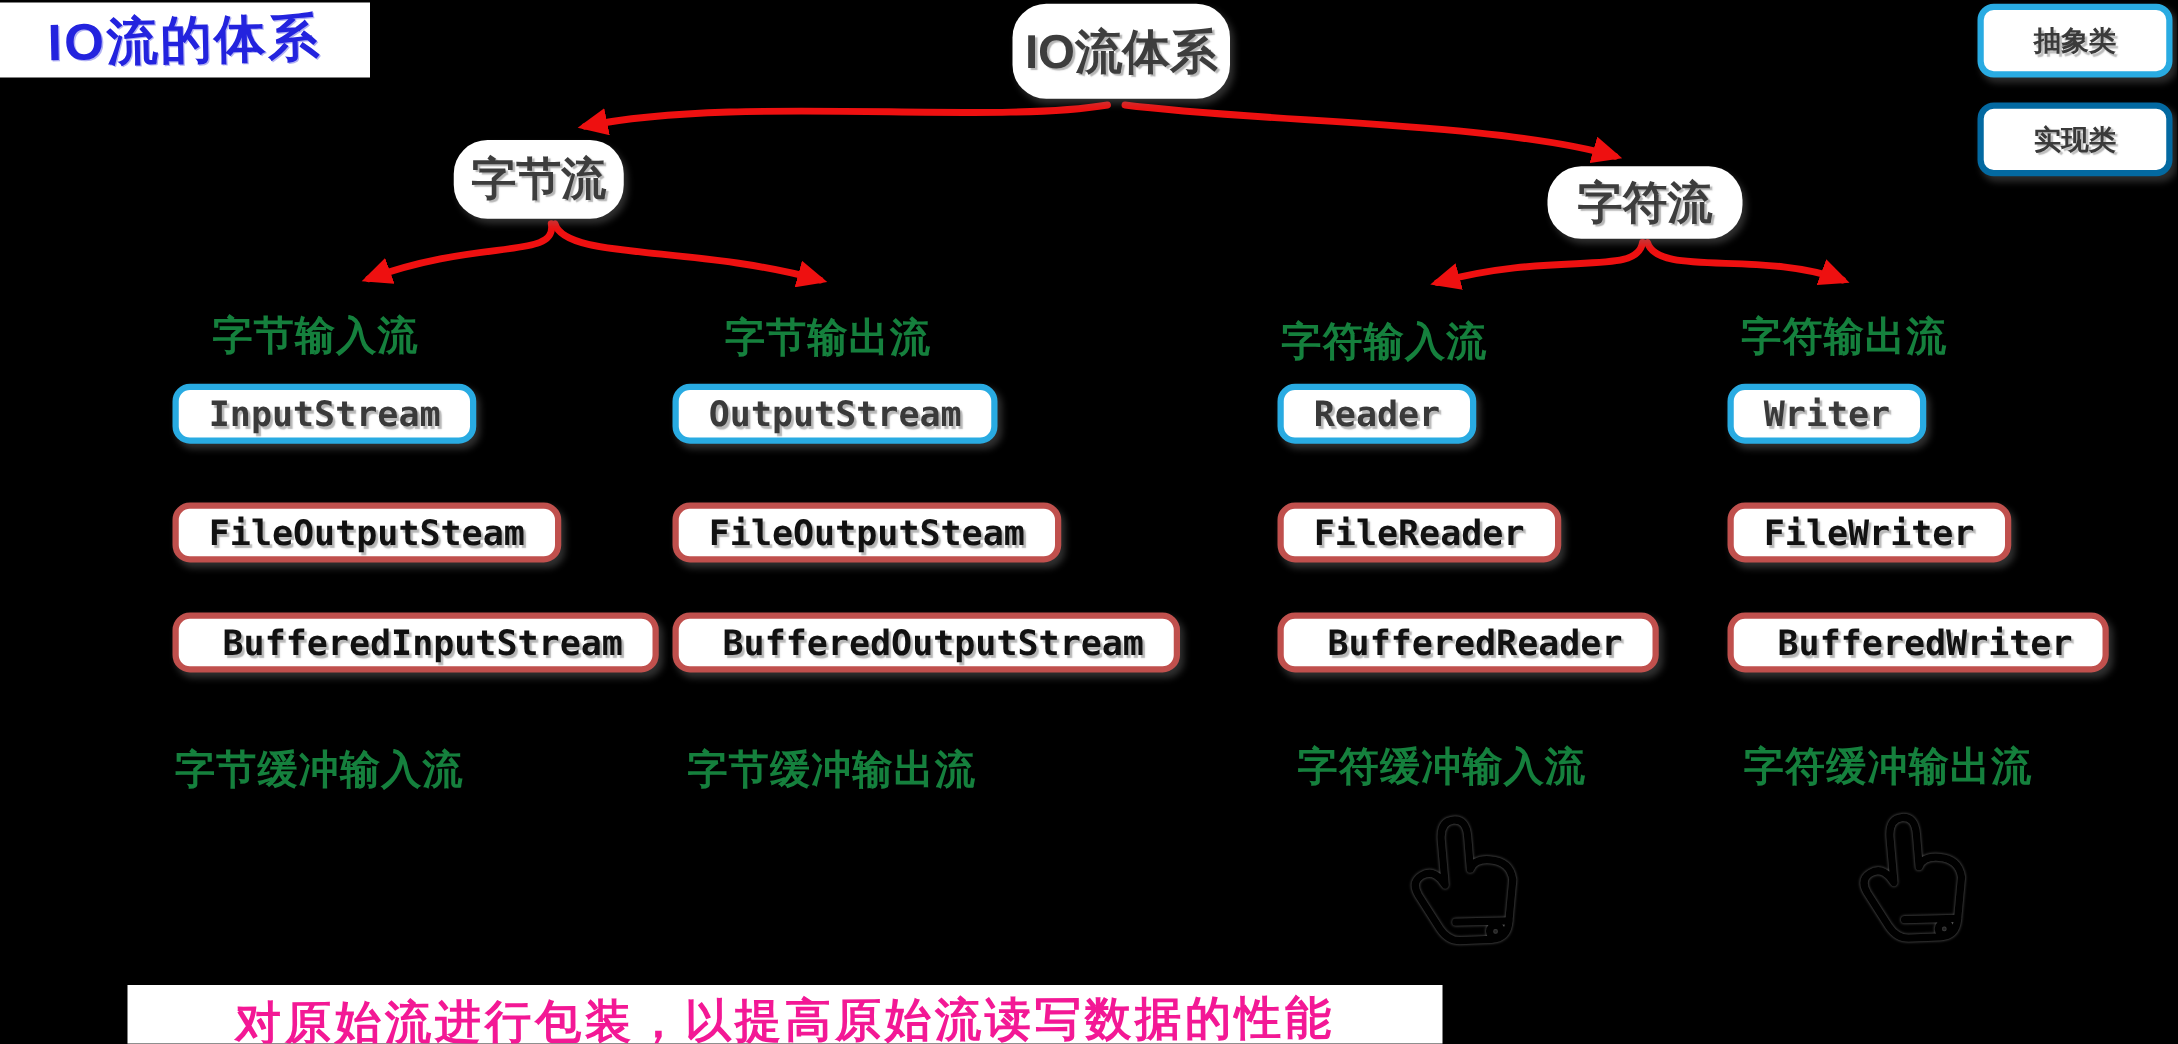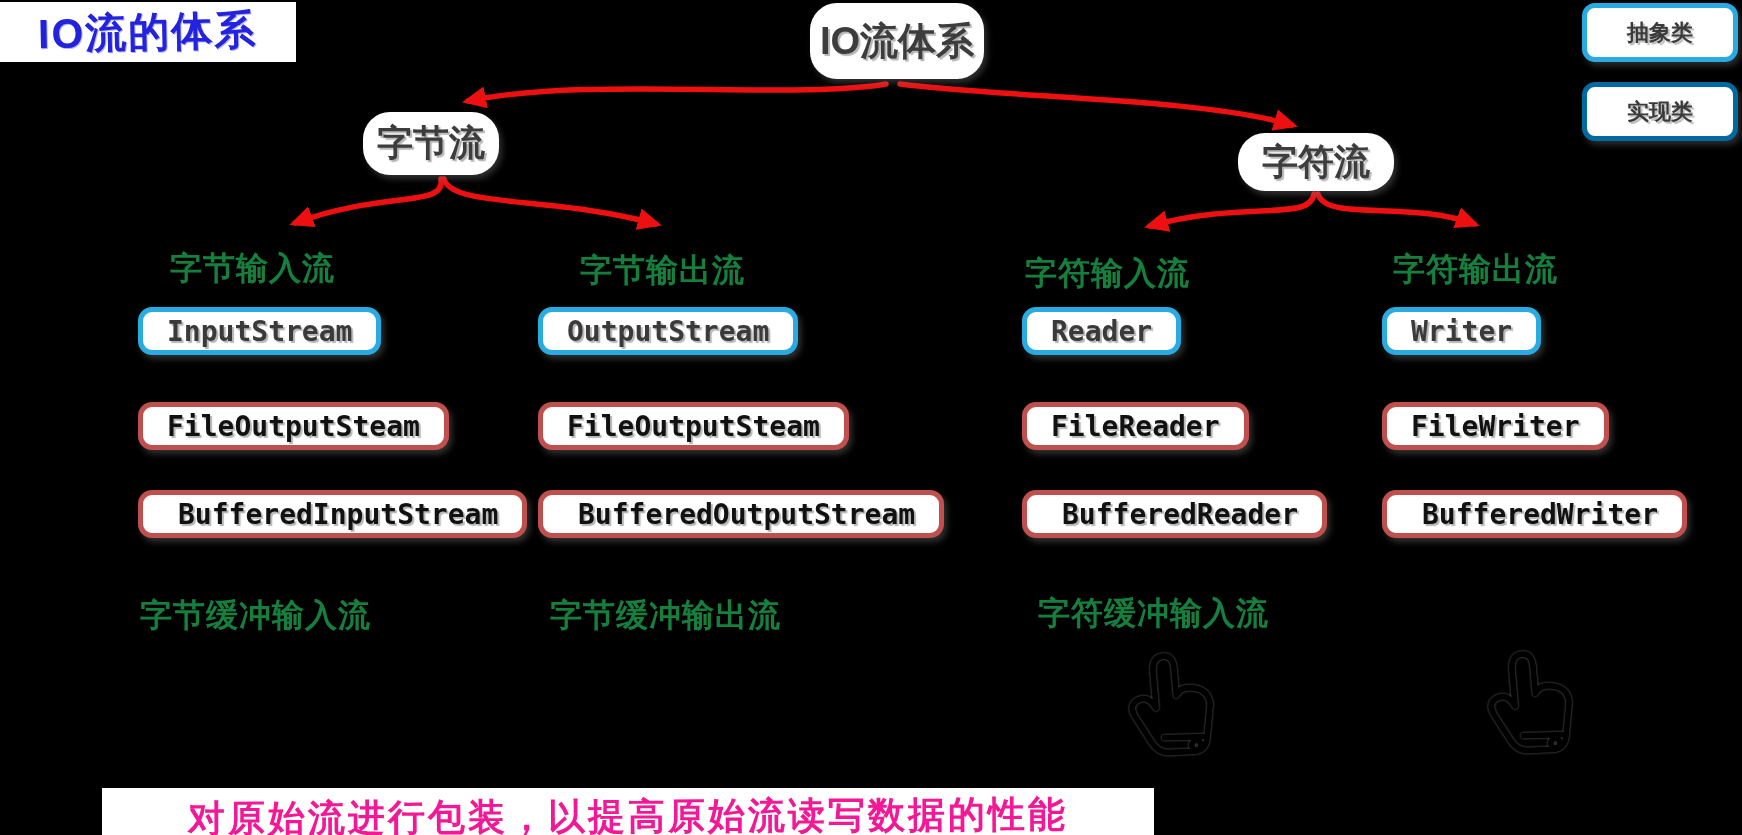--- a/index.html
+++ b/index.html
@@ -125,20 +125,21 @@
   <div class="code concrete c4 r-file">FileWriter</div>
 
   <div class="code concrete c1 r-buf">BufferedInputStream</div>
   <div class="code concrete c2 r-buf">BufferedOutputStream</div>
   <div class="code concrete c3 r-buf">BufferedReader</div>
   <div class="code concrete c4 r-buf">BufferedWriter</div>
 
   <div class="caption" style="left:140px;top:594px">字节缓冲输入流</div>
   <div class="caption" style="left:550px;top:594px">字节缓冲输出流</div>
   <div class="caption" style="left:1038px;top:592px">字符缓冲输入流</div>
+  <div class="caption" style="left:1395px;top:592px">字符缓冲输出流</div>
 
   <svg class="hand hand-1" width="106" height="120" viewBox="0 0 100 112">
     <g stroke="#000" stroke-width="5.5" fill="none" stroke-linejoin="round" stroke-linecap="round">
       <path d="M36,56 L33,22 Q32,8 42,7 Q52,6 53,20 L55,44 Q58,36 70,37 Q85,38 87,52 L84,84 Q83,96 71,97 L47,98 Q38,98 32,89 L16,64 Q10,54 18,49 Q26,44 33,52 Z"></path>
       <line x1="44" y1="84" x2="84" y2="83"></line>
       <circle cx="74" cy="91" r="4.5"></circle>
     </g>
   </svg>
   <svg class="hand hand-2" width="106" height="120" viewBox="0 0 100 112">
     <g stroke="#000" stroke-width="5.5" fill="none" stroke-linejoin="round" stroke-linecap="round">

